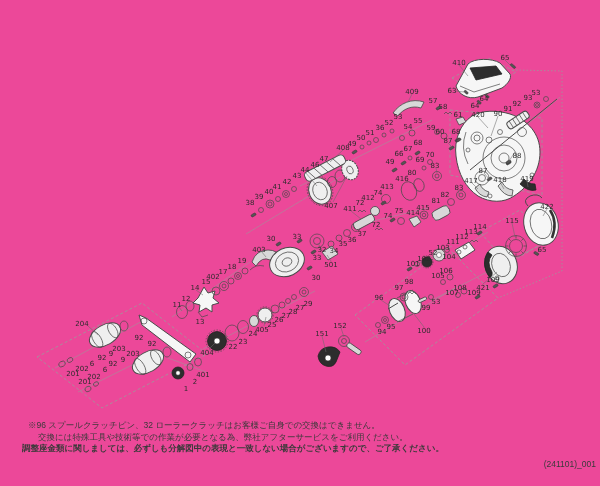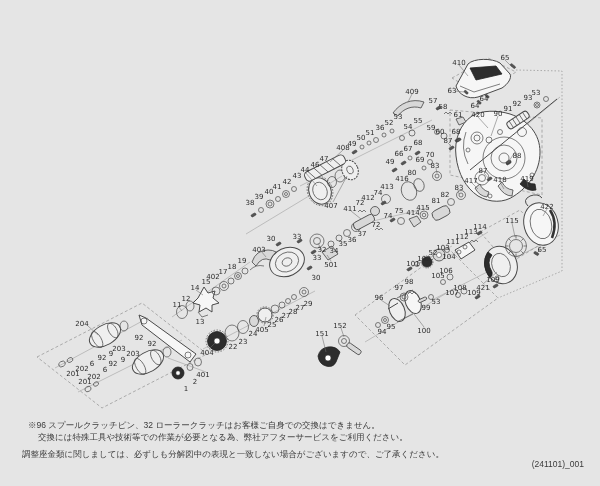--- a/index.html
+++ b/index.html
@@ -1,35 +1,35 @@
 <!DOCTYPE html>
 <html><head>
 <meta charset="utf-8">
 <style>
   html,body{margin:0;padding:0;background:#fff;}
-  .canvas{position:relative;width:600px;height:486px;background:#e5e5e5;overflow:hidden;
+  .canvas{position:relative;width:600px;height:486px;background:#ec4899;overflow:hidden;
           font-family:"Liberation Sans",sans-serif;}
   svg{position:absolute;left:0;top:0;}
   .p{stroke:#4a4a4a;fill:none;stroke-width:1;}
   .pt{stroke:#4a4a4a;fill:none;stroke-width:.7;}
   .pf{stroke:#4a4a4a;fill:#efefef;stroke-width:1;}
   .pf2{stroke:#4a4a4a;fill:#f6f6f6;stroke-width:1;}
   .pg{stroke:#444;fill:#d8d8d8;stroke-width:.8;}
   .pd{stroke:#222;fill:#2d2d2d;stroke-width:.8;}
   .scr{fill:#555;stroke:#333;stroke-width:.5;}
   .ax{stroke:#9b9b9b;stroke-width:.55;}
   .bx{stroke:#9a9a9a;fill:none;stroke-width:.8;stroke-dasharray:3 2.2;}
   .dt{stroke:#9a9a9a;fill:none;stroke-width:.8;stroke-dasharray:1.5 2;}
   #labels-layer text{font:7px "DejaVu Sans",sans-serif;fill:#2b2b2b;text-anchor:middle;}
   #leader-layer line{stroke:#6a6a6a;stroke-width:.55;}
   .notes{position:absolute;left:22px;top:420px;font-size:8.5px;line-height:11.5px;color:#3a3a3a;}
   .notes .l1{padding-left:6px;}
   .notes .l2{padding-left:16px;}
-  .notes .p2{margin-top:6px;}
-  .docnum{position:absolute;right:16px;top:459px;font-size:8.5px;color:#3a3a3a;}
+  .notes .p2{font-weight:bold;}
+  .docnum{position:absolute;right:4px;top:459px;font-size:8.5px;color:#3a3a3a;}
 </style>
 </head>
 <body>
 
 <div class="canvas">
 
 <svg id="diagram-svg" width="600" height="486" viewBox="0 0 600 486">
 
   <g>
     <polygon class="bx" points="37,357 142,303 207,354 102,408"></polygon>

